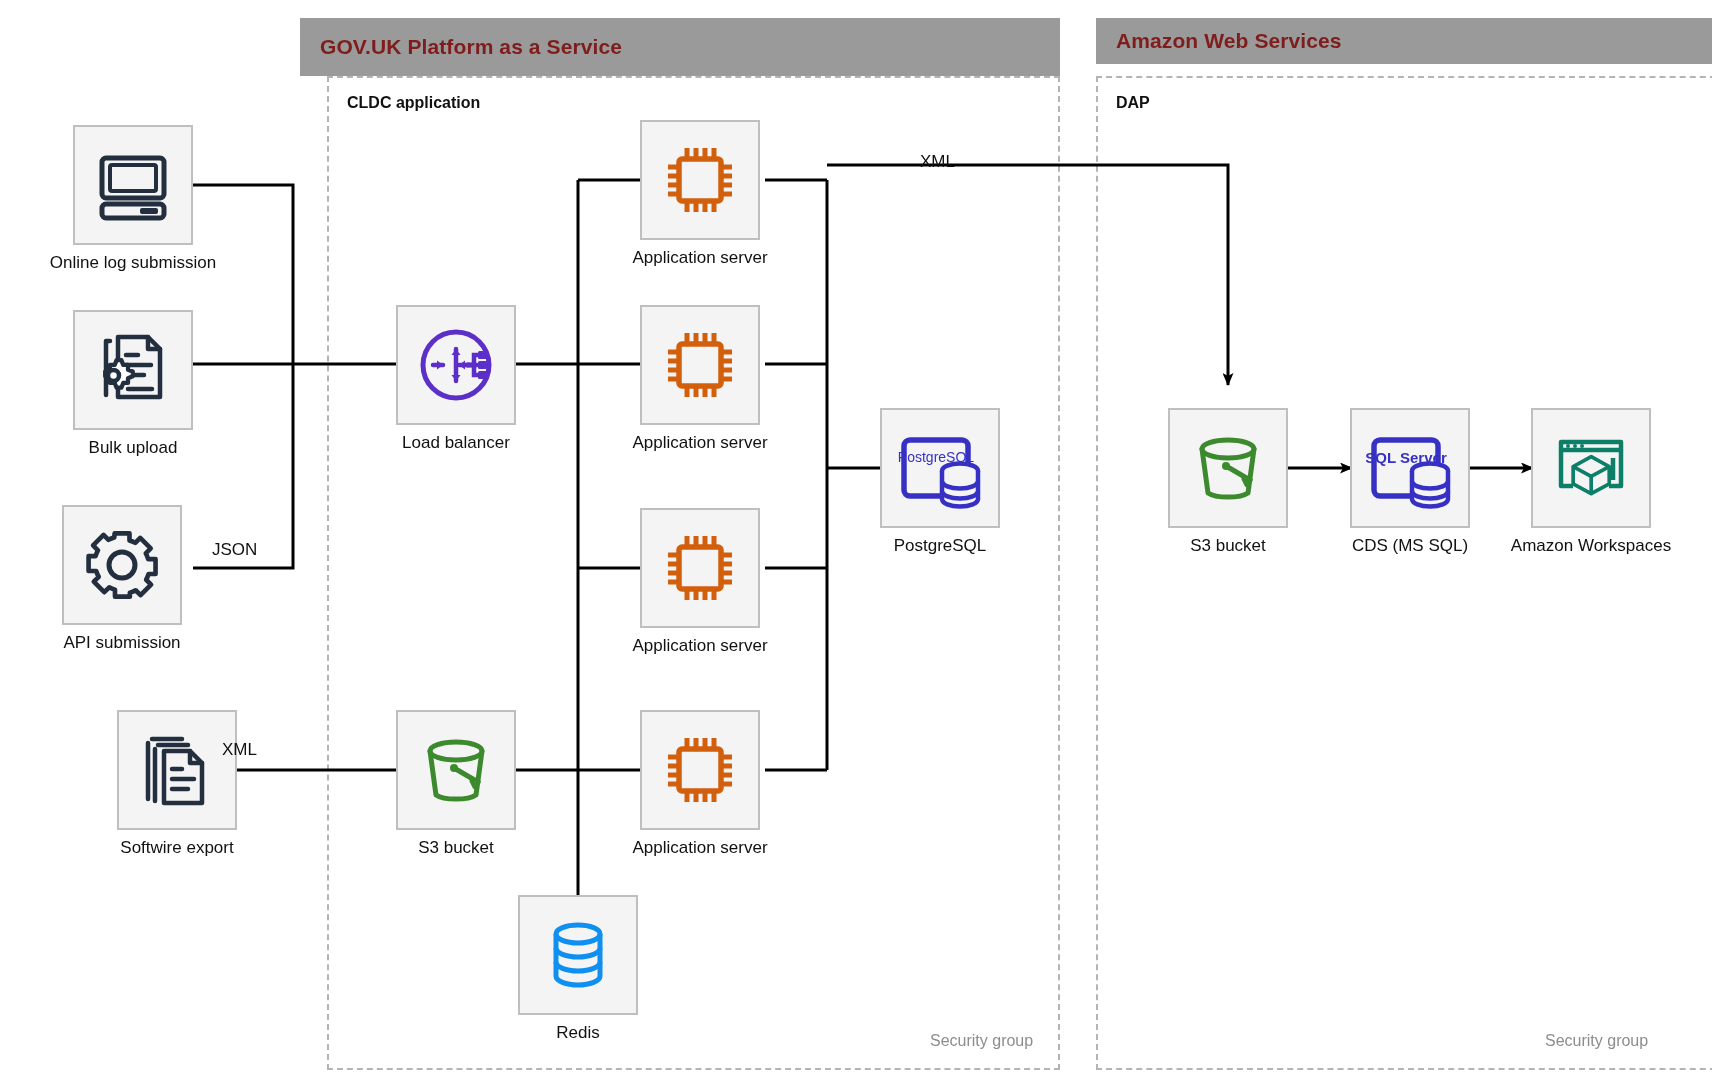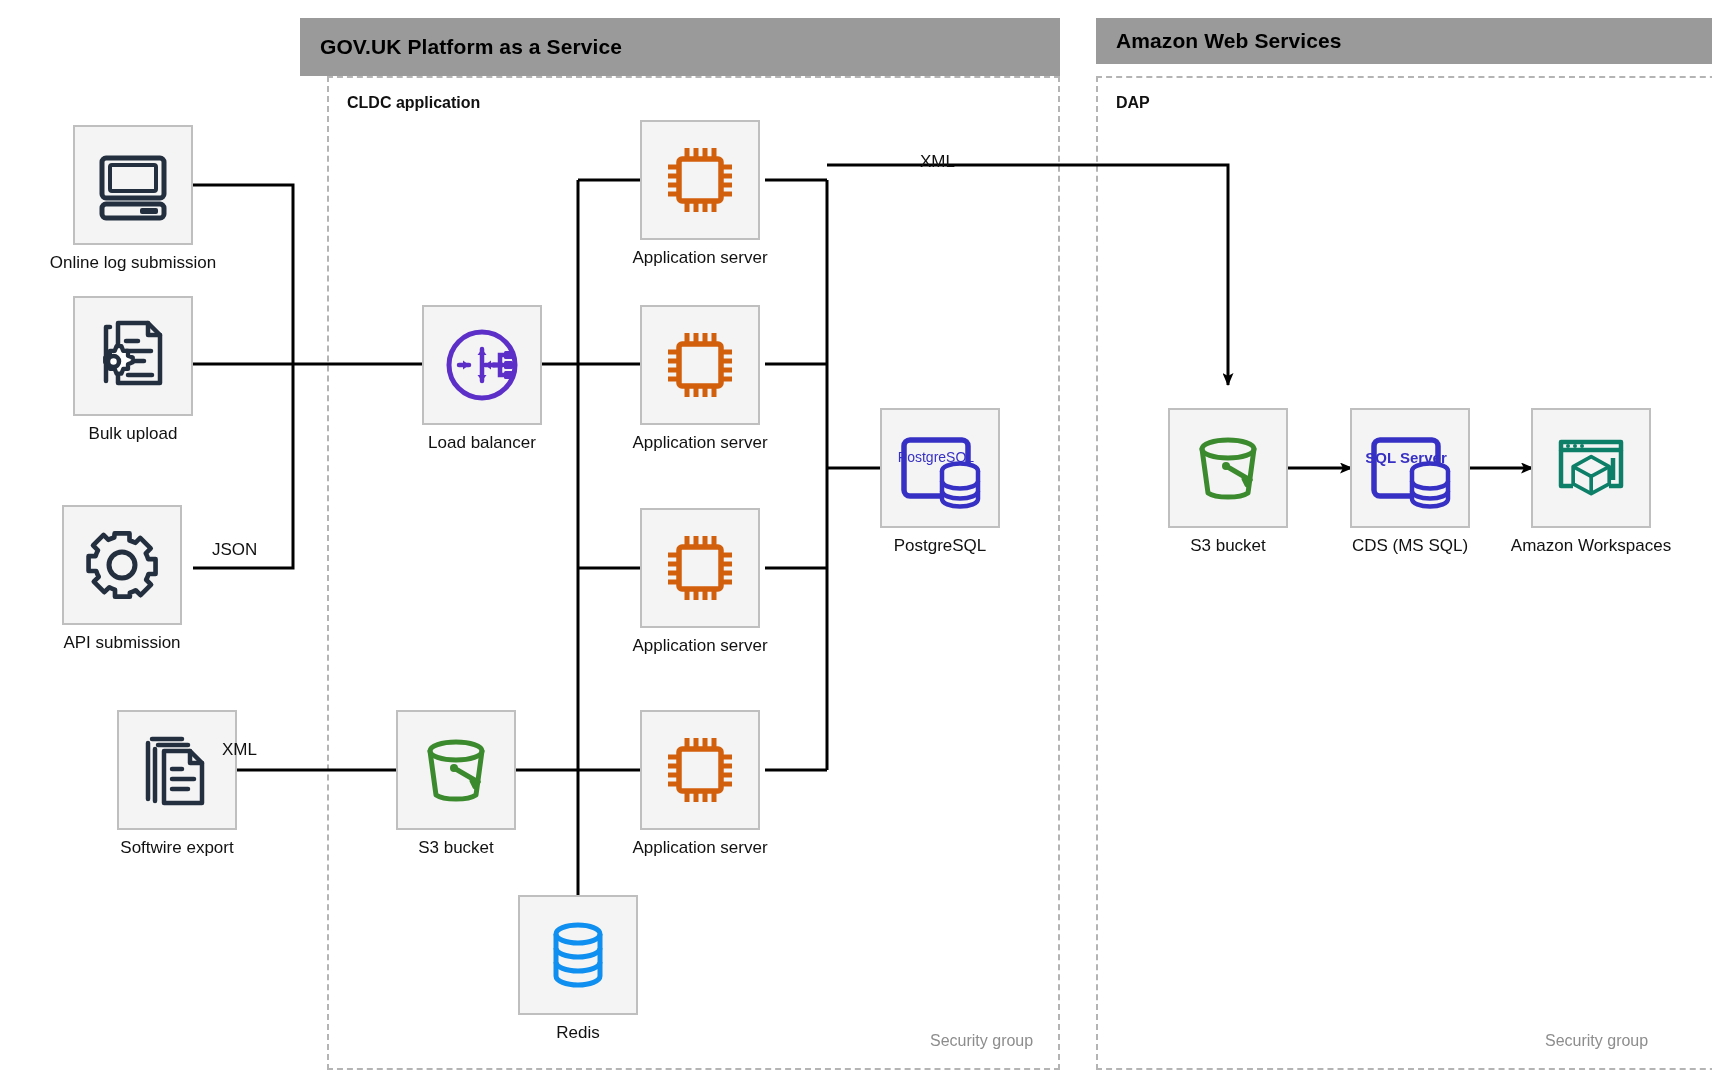--- a/index.html
+++ b/index.html
@@ -1,21 +1,21 @@
 <!DOCTYPE html>
 <html><head>
 <meta charset="utf-8">
 <style>
   html,body{margin:0;padding:0;background:#ffffff;}
   body{width:1712px;height:1082px;position:relative;overflow:hidden;
        font-family:"Liberation Sans","DejaVu Sans",sans-serif;color:#111;}
   #stage{position:absolute;left:0;top:0;width:1712px;height:1082px;}
 
   
-  .group-header{position:absolute;background:#9a9a9a;color:#000000;
+  .group-header{position:absolute;background:#9a9a9a;color:#7f1d1d;
       font-size:21px;font-weight:bold;display:flex;align-items:center;
       padding-left:20px;box-sizing:border-box;letter-spacing:.1px;}
   .dashed-box{position:absolute;border:2px dashed #b4b4b4;box-sizing:border-box;
       background:transparent;}
   .sub-label{position:absolute;font-size:16px;font-weight:bold;color:#111;text-align:right;}
   .sec-label{position:absolute;font-size:16px;color:#8d8d8d;}
 
   
   .node{position:absolute;}
   .node .icon-box{width:120px;height:120px;background:#f4f4f4;
@@ -97,21 +97,21 @@
           <rect x="8" y="12" width="62" height="40" rx="4"></rect>
           <rect x="16" y="19" width="46" height="26" rx="2" stroke-width="4"></rect>
           <rect x="8" y="58" width="62" height="14" rx="4"></rect>
         </g>
         <rect x="46" y="62" width="18" height="6" rx="2" fill="#232f3e"></rect>
       </svg>
     </div>
     <div class="node-label">Online log submission</div>
   </div>
 
-  <div class="node" style="left:73px;top:296px;border-radius:14px;">
+  <div class="node" style="left:73px;top:310px;border-radius:14px;">
     <div class="icon-box">
       <svg width="78" height="78" viewBox="0 0 78 78">
         <g stroke="#232f3e" stroke-width="4.5" fill="none" stroke-linejoin="round" stroke-linecap="round">
           <path d="M16,10 L12,10 L12,64"></path>
           <path d="M24,6 L54,6 L66,18 L66,66 L24,66 Z"></path>
           <path d="M54,6 L54,18 L66,18"></path>
           <path d="M32,24 L44,24"></path>
           <path d="M32,34 L57,34"></path>
           <path d="M32,44 L50,44"></path>
           <path d="M34,58 L58,58"></path>
@@ -149,21 +149,21 @@
           <path d="M52,20 L52,32 L64,32"></path>
           <path d="M34,38 L44,38"></path>
           <path d="M34,48 L56,48"></path>
           <path d="M34,58 L50,58"></path>
         </g>
       </svg>
     </div>
     <div class="node-label">Softwire export</div>
   </div>
 
-  <div class="node" style="left:396px;top:305px;margin-left:26px;">
+  <div class="node" style="left:396px;top:305px;">
     <div class="icon-box">
       <svg width="84" height="84" viewBox="0 0 84 84">
         <circle cx="42" cy="42" r="33" stroke="#5c2fc8" stroke-width="5" fill="none"></circle>
         <g stroke="#5c2fc8" stroke-width="4.5" fill="none" stroke-linecap="round">
           <path d="M19,42 h10"></path>
             <path d="M55,42 h-10"></path>
           <path d="M42,26 v32"></path>
           <path d="M53,42 h7 v-10 h6"></path>
           <path d="M53,42 h10"></path>
           <path d="M53,42 h7 v10 h6"></path>

